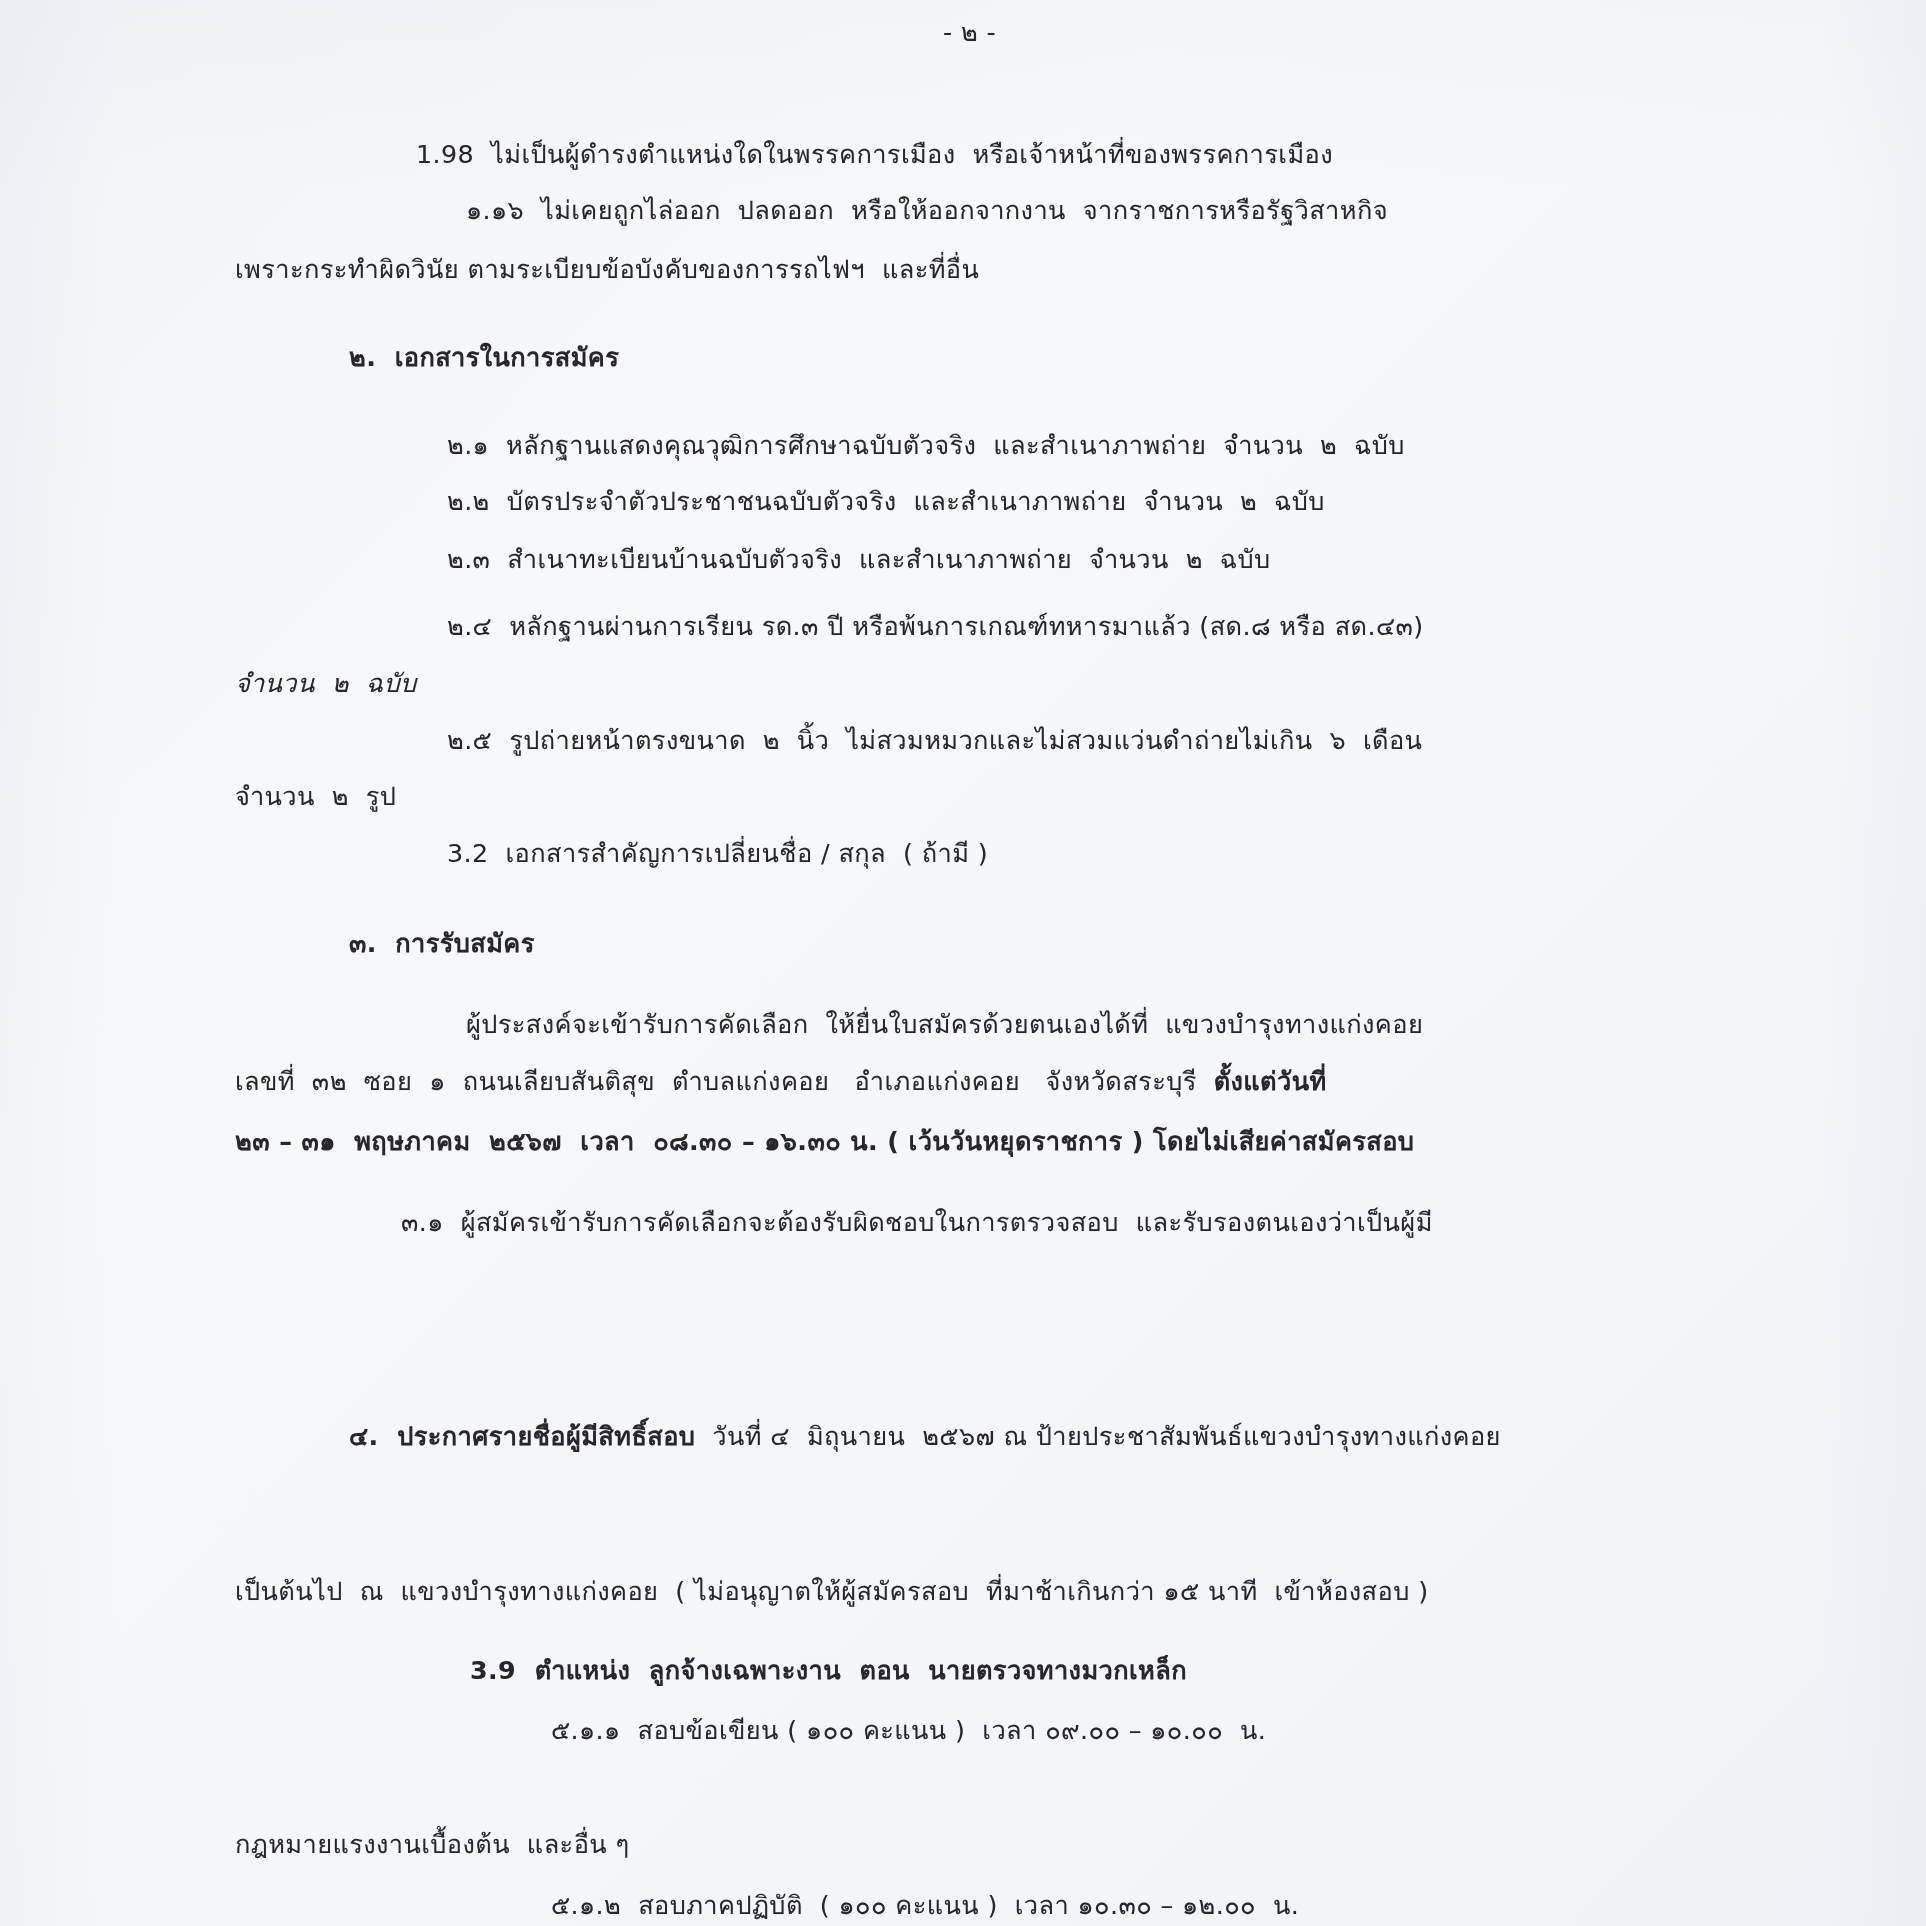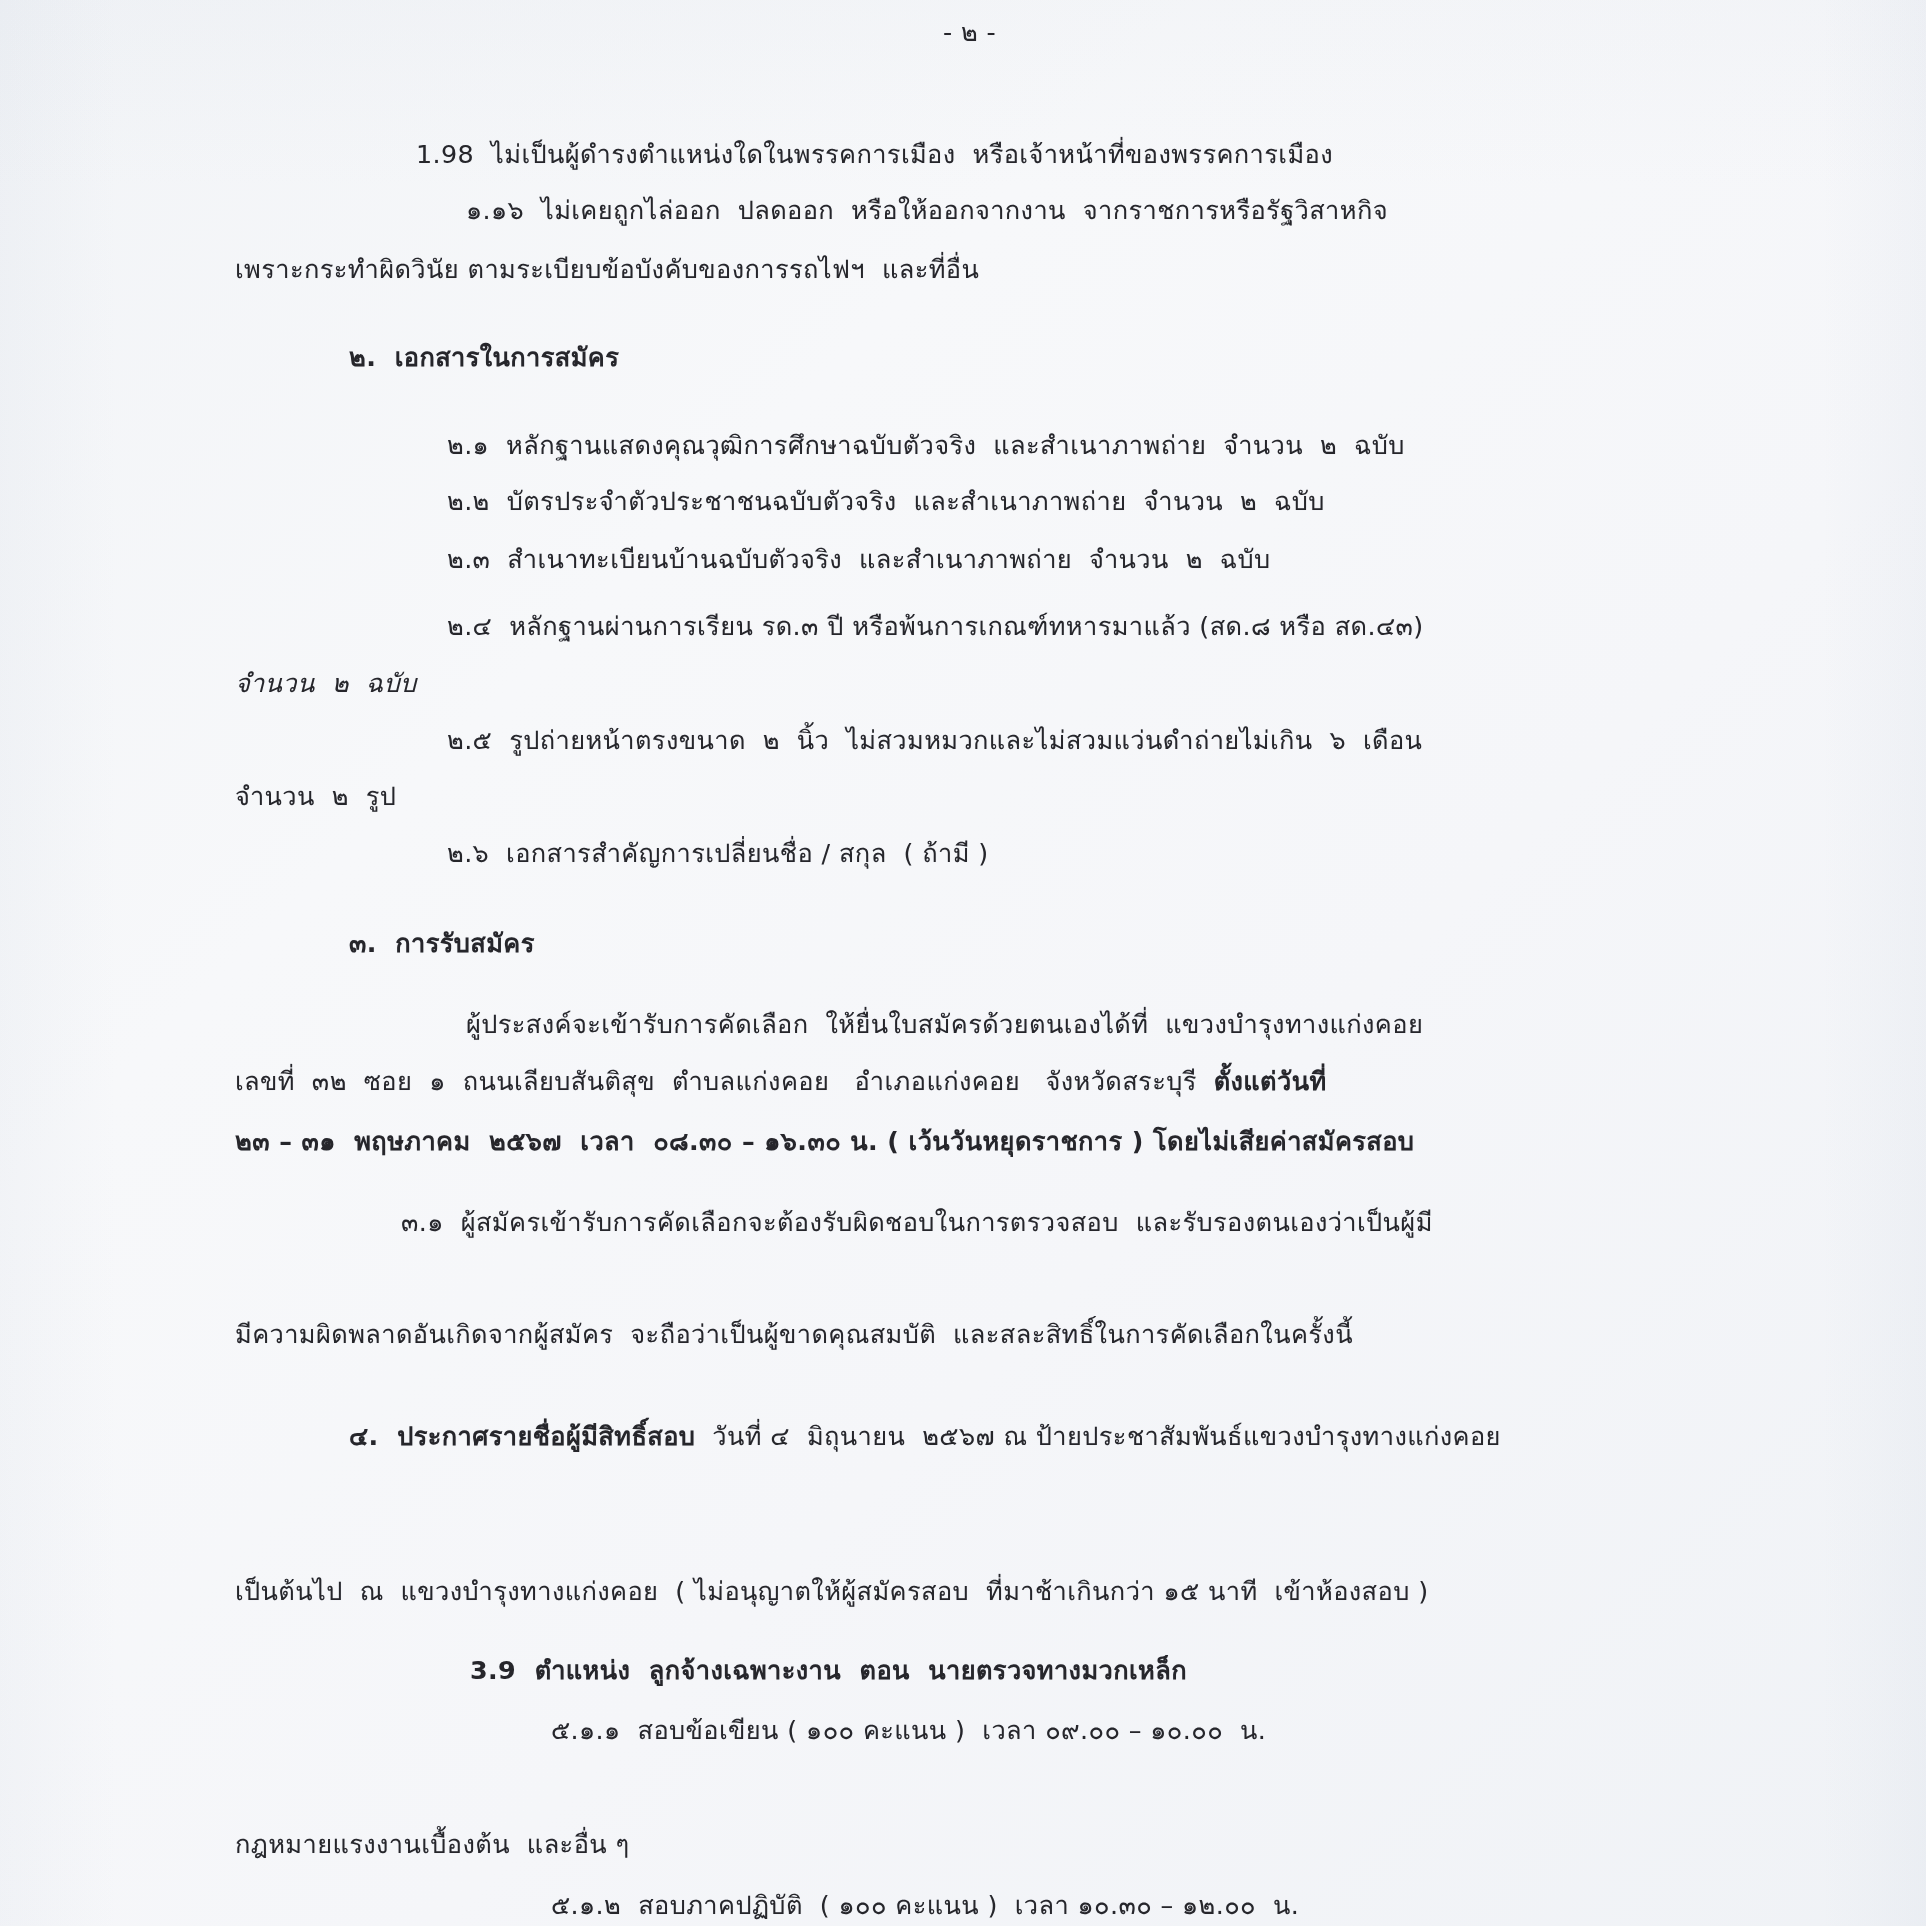--- a/index.html
+++ b/index.html
@@ -55,28 +55,27 @@
   <div class="line" style="top:254px;left:235px;">เพราะกระทำผิดวินัย ตามระเบียบข้อบังคับของการรถไฟฯ  และที่อื่น</div>
 
   <div class="line b" style="top:342px;left:349px;">๒.  เอกสารในการสมัคร</div>
   <div class="line" style="top:430px;left:447px;">๒.๑  หลักฐานแสดงคุณวุฒิการศึกษาฉบับตัวจริง  และสำเนาภาพถ่าย  จำนวน  ๒  ฉบับ</div>
   <div class="line" style="top:486px;left:447px;">๒.๒  บัตรประจำตัวประชาชนฉบับตัวจริง  และสำเนาภาพถ่าย  จำนวน  ๒  ฉบับ</div>
   <div class="line" style="top:544px;left:447px;">๒.๓  สำเนาทะเบียนบ้านฉบับตัวจริง  และสำเนาภาพถ่าย  จำนวน  ๒  ฉบับ</div>
   <div class="line" style="top:611px;left:447px;">๒.๔  หลักฐานผ่านการเรียน รด.๓ ปี หรือพ้นการเกณฑ์ทหารมาแล้ว (สด.๘ หรือ สด.๔๓)</div>
   <div class="line" style="top:668px;left:235px;font-style:italic;">จำนวน  ๒  ฉบับ</div>
   <div class="line" style="top:725px;left:447px;">๒.๕  รูปถ่ายหน้าตรงขนาด  ๒  นิ้ว  ไม่สวมหมวกและไม่สวมแว่นดำถ่ายไม่เกิน  ๖  เดือน</div>
   <div class="line" style="top:781px;left:235px;">จำนวน  ๒  รูป</div>
-  <div class="line" style="top:838px;left:447px;">๒.๖  เอกสารสำคัญการเปลี่ยนชื่อ / สกุล  ( ถ้ามี )</div>
+  <div class="line" style="top:838px;left:447px;">3.2  เอกสารสำคัญการเปลี่ยนชื่อ / สกุล  ( ถ้ามี )</div>
 
   <div class="line b" style="top:928px;left:349px;">๓.  การรับสมัคร</div>
   <div class="line" style="top:1009px;left:466px;">ผู้ประสงค์จะเข้ารับการคัดเลือก  ให้ยื่นใบสมัครด้วยตนเองได้ที่  แขวงบำรุงทางแก่งคอย</div>
   <div class="line" style="top:1066px;left:235px;"><span>เลขที่  ๓๒  ซอย  ๑  ถนนเลียบสันติสุข  ตำบลแก่งคอย   อำเภอแก่งคอย   จังหวัดสระบุรี  </span><span class="b">ตั้งแต่วันที่</span></div>
   <div class="line b" style="top:1126px;left:235px;">๒๓ – ๓๑  พฤษภาคม  ๒๕๖๗  เวลา  ๐๘.๓๐ – ๑๖.๓๐ น. ( เว้นวันหยุดราชการ ) โดยไม่เสียค่าสมัครสอบ</div>
   <div class="line" style="top:1207px;left:401px;">๓.๑  ผู้สมัครเข้ารับการคัดเลือกจะต้องรับผิดชอบในการตรวจสอบ  และรับรองตนเองว่าเป็นผู้มี</div>
-  <div class="line" style="top:1319px;left:235px;">มีความผิดพลาดอันเกิดจากผู้สมัคร  จะถือว่าเป็นผู้ขาดคุณสมบัติ  และสละสิทธิ์ในการคัดเลือกในครั้งนี้</div>
 
   <div class="line" style="top:1421px;left:349px;"><span class="b">๔.  ประกาศรายชื่อผู้มีสิทธิ์สอบ</span><span>  วันที่ ๔  มิถุนายน  ๒๕๖๗ ณ ป้ายประชาสัมพันธ์แขวงบำรุงทางแก่งคอย</span></div>
 
   <div class="line" style="top:1576px;left:235px;">เป็นต้นไป  ณ  แขวงบำรุงทางแก่งคอย  ( ไม่อนุญาตให้ผู้สมัครสอบ  ที่มาช้าเกินกว่า ๑๕ นาที  เข้าห้องสอบ )</div>
   <div class="line b" style="top:1655px;left:470px;">3.9  ตำแหน่ง  ลูกจ้างเฉพาะงาน  ตอน  นายตรวจทางมวกเหล็ก</div>
   <div class="line" style="top:1715px;left:551px;">๕.๑.๑  สอบข้อเขียน ( ๑๐๐ คะแนน )  เวลา ๐๙.๐๐ – ๑๐.๐๐  น.</div>
   <div class="line" style="top:1829px;left:235px;">กฎหมายแรงงานเบื้องต้น  และอื่น ๆ</div>
   <div class="line" style="top:1890px;left:551px;">๕.๑.๒  สอบภาคปฏิบัติ  ( ๑๐๐ คะแนน )  เวลา ๑๐.๓๐ – ๑๒.๐๐  น.</div>
 
 </div>

